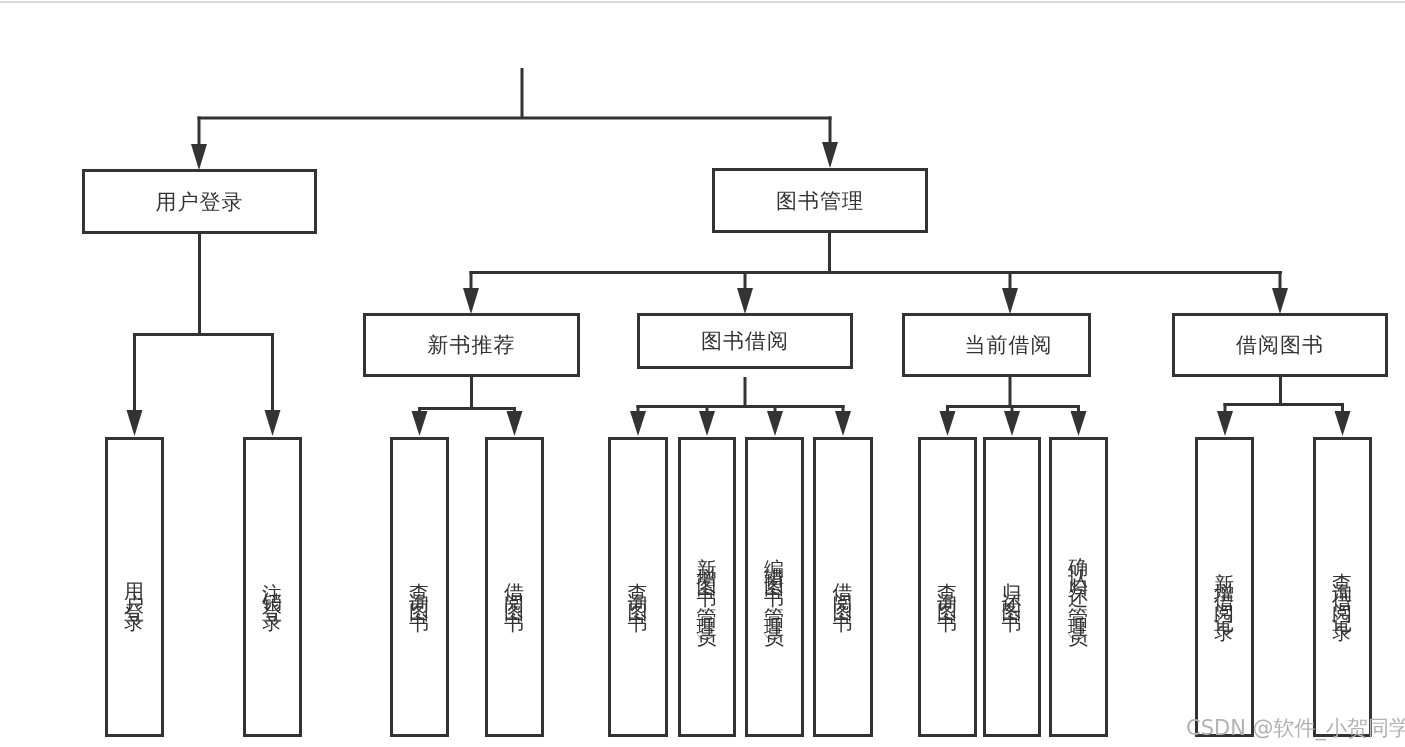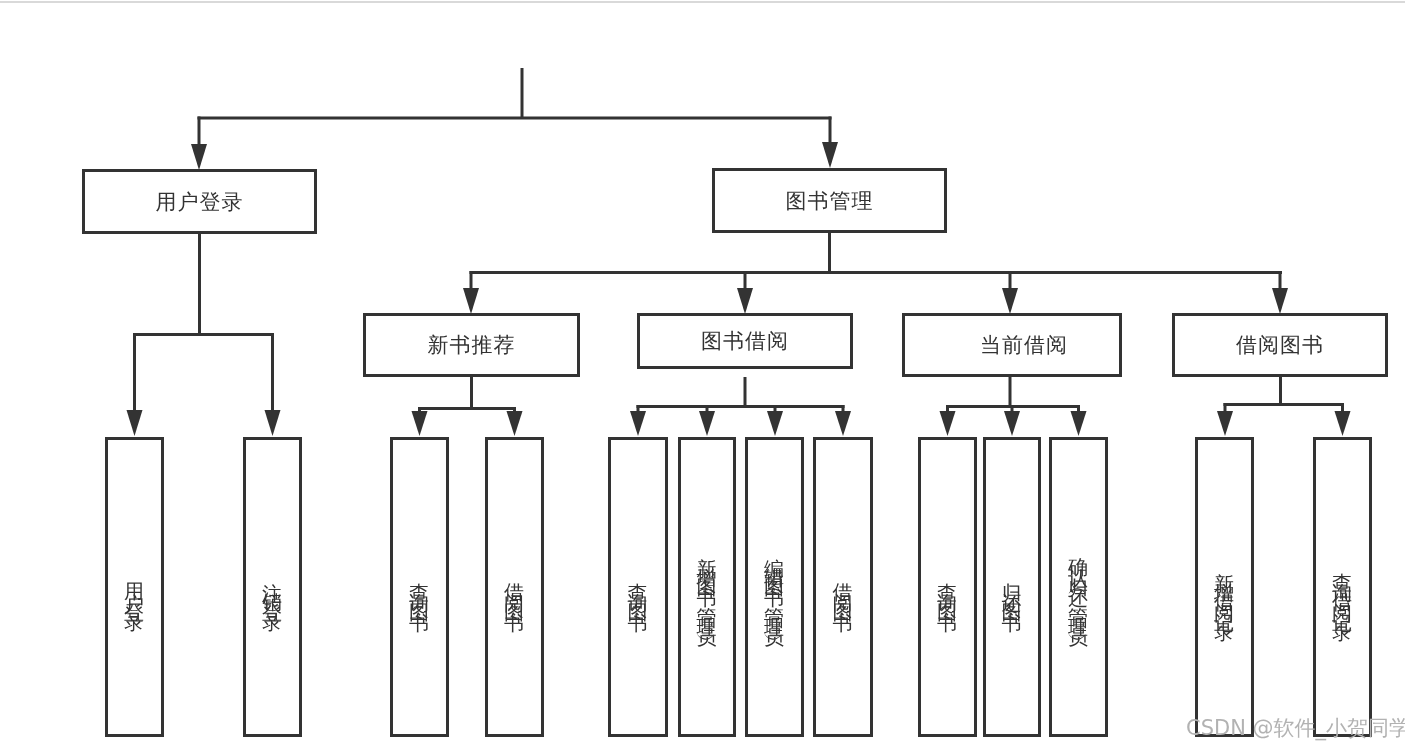--- a/index.html
+++ b/index.html
@@ -138,31 +138,31 @@
       <polygon points="1225,436 1217,411 1233,411"></polygon>
       <line x1="1342.5" y1="403" x2="1342.5" y2="414"></line>
       <polygon points="1342.5,436 1334.5,411 1350.5,411"></polygon>
     </g>
   </svg>
 
 
   <div class="hnode" style="left:82px; top:169px; width:235px; height:65px;">
     <span>用户登录</span>
   </div>
-  <div class="hnode" style="left:712px; top:168px; width:235px; height:65px;">
+  <div class="hnode" style="left:712px; top:168px; width:216px; height:65px;">
     <span>图书管理</span>
   </div>
 
   <div class="hnode" style="left:363px; top:313px; width:217px; height:64px;">
     <span>新书推荐</span>
   </div>
   <div class="hnode" style="left:637px; top:313px; width:216px; height:56px;">
     <span>图书借阅</span>
   </div>
-  <div class="hnode" style="left:902px; top:313px; width:220px; height:64px;padding-left:24px;">
+  <div class="hnode" style="left:902px; top:313px; width:189px; height:64px;padding-left:24px;">
     <span>当前借阅</span>
   </div>
   <div class="hnode" style="left:1172px; top:313px; width:216px; height:64px;">
     <span>借阅图书</span>
   </div>
 
   <div class="vnode" style="left:105px; top:437px; width:59px; height:300px;">
     <span>用户登录</span>
   </div>
   <div class="vnode" style="left:243px; top:437px; width:59px; height:300px;">

